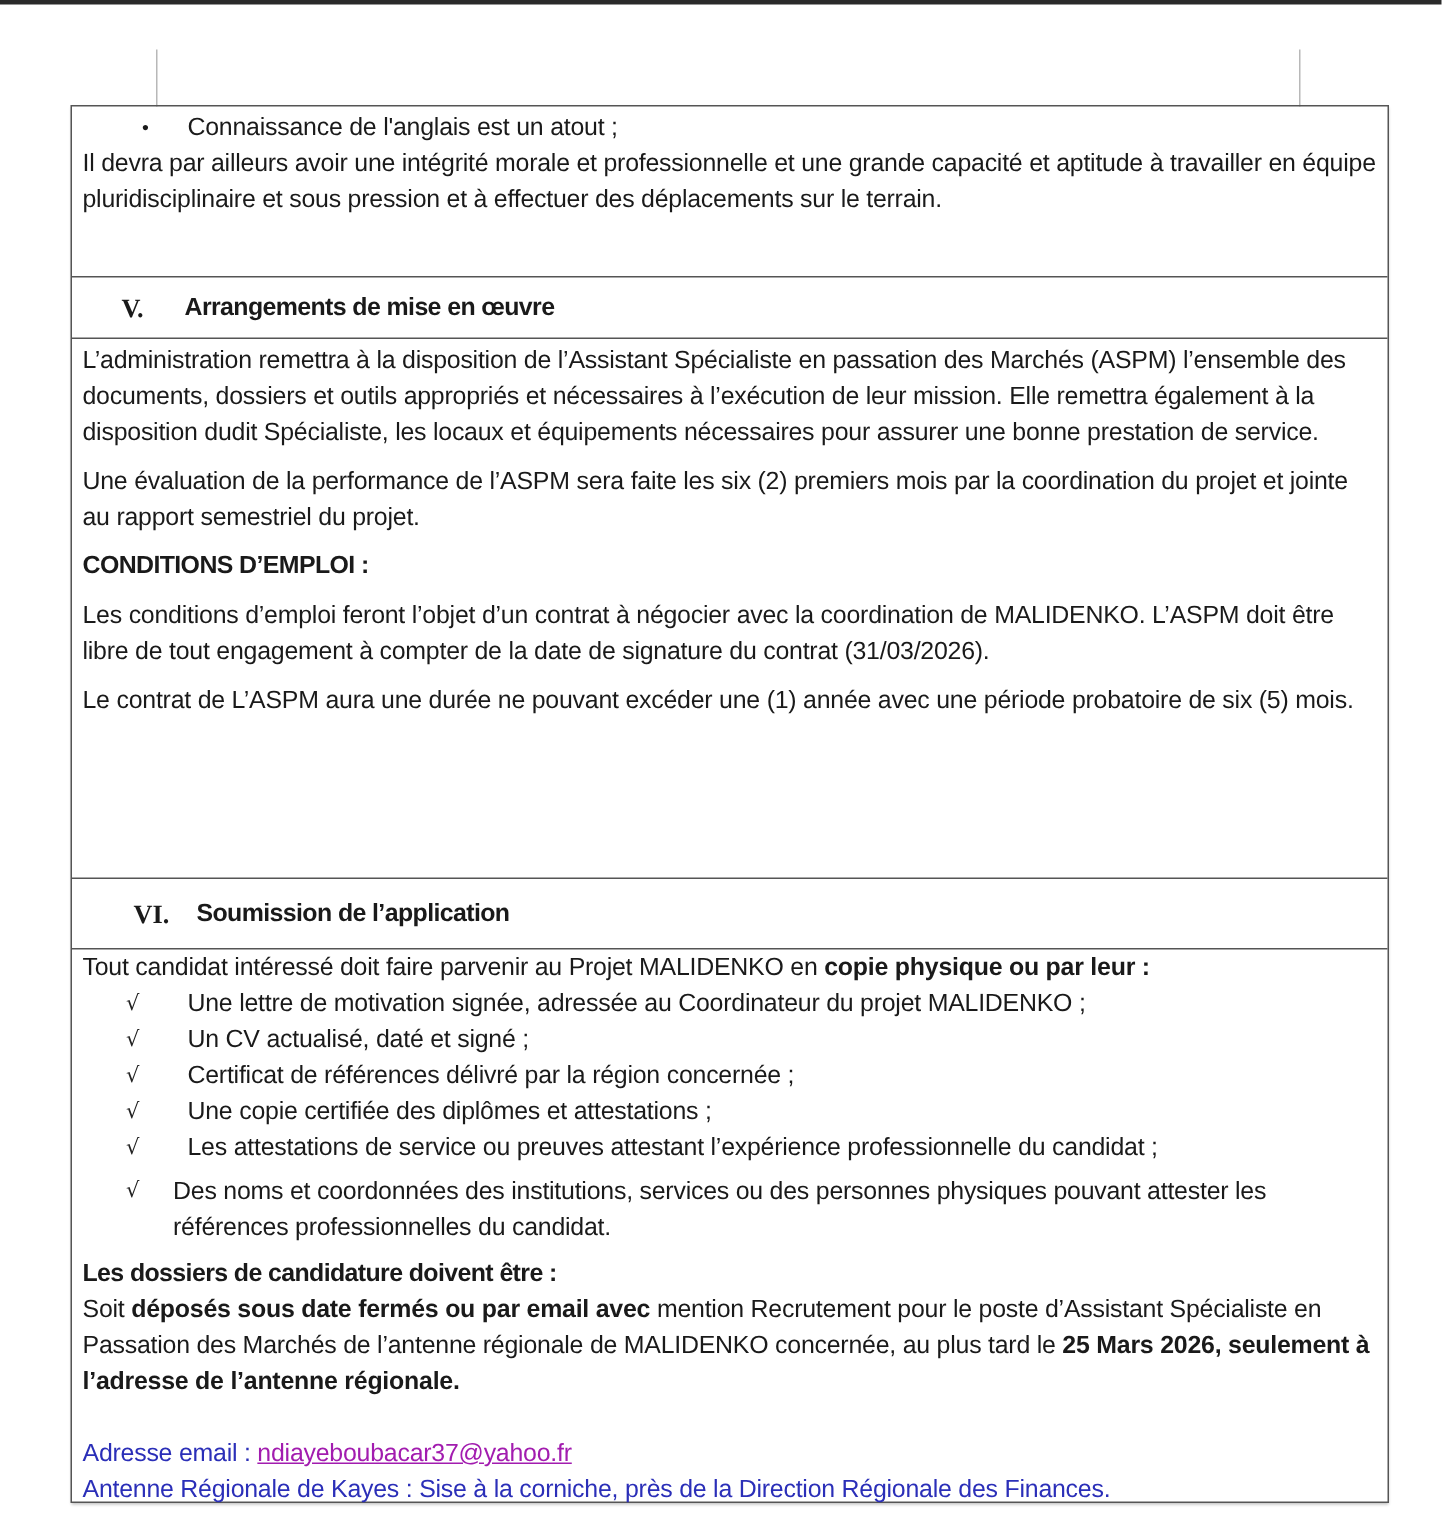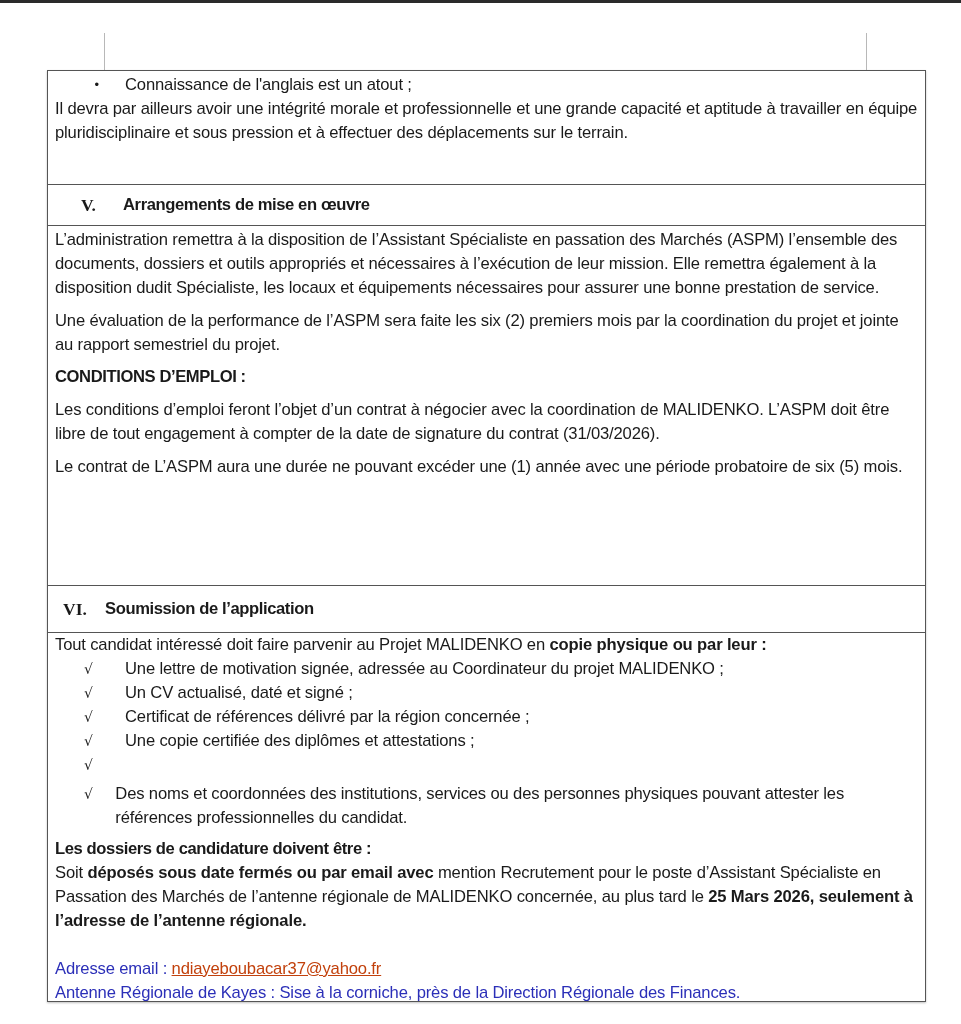--- a/index.html
+++ b/index.html
@@ -21,21 +21,21 @@
   .bullet-line { display: flex; }
   .bullet-dot { width: 70px; text-align: right; padding-right: 26px; box-sizing: border-box; font-size: 13px; line-height: 24px; }
   .section-head { display: flex; align-items: center; font-size: 16.6px; }
   .roman { font-family: "Liberation Serif", "DejaVu Serif", serif; font-weight: bold; font-size: 17.5px; }
   .b { font-weight: bold; }
   .semi { font-weight: bold; letter-spacing: -0.4px; }
   .checklist { list-style: none; margin: 0; padding: 0; }
   .checklist li { display: flex; font-size: 16.6px; line-height: 24px; }
   .check { width: 70px; padding-left: 29px; box-sizing: border-box; font-family: "DejaVu Sans", sans-serif; font-size: 14px; color: #222; }
   .blue { color: #2b2fb8; }
-  .blue a { color: #c2410c; text-decoration: underline; }
+  .blue a { color: #a21caf; text-decoration: underline; }
 </style>
 </head>
 <body>
 
 <div class="topbar"></div>
 <div class="margin-mark" style="left:104px;"></div>
 <div class="margin-mark" style="left:866px;"></div>
 
 <div class="table">
 
@@ -53,21 +53,21 @@
   </div>
 
   <div class="cell txt" style="height:360px; padding-top:2px;">
     <p>L’administration remettra à la disposition de l’Assistant Spécialiste en passation des Marchés (ASPM) l’ensemble des documents, dossiers et outils appropriés et nécessaires à l’exécution de leur mission. Elle remettra également à la disposition dudit Spécialiste, les locaux et équipements nécessaires pour assurer une bonne prestation de service.</p>
     <p style="margin-top:9px;">Une évaluation de la performance de l’ASPM sera faite les six (2) premiers mois par la coordination du projet et jointe au rapport semestriel du projet.</p>
     <p class="semi" style="margin-top:8px;">CONDITIONS D’EMPLOI :</p>
     <p style="margin-top:9px;">Les conditions d’emploi feront l’objet d’un contrat à négocier avec la coordination de MALIDENKO. L’ASPM doit être libre de tout engagement à compter de la date de signature du contrat (31/03/2026).</p>
     <p style="margin-top:9px;">Le contrat de L’ASPM aura une durée ne pouvant excéder une (1) année avec une période probatoire de six (5) mois.</p>
   </div>
 
-  <div class="cell section-head" style="height:47px; padding-left:15px;">
+  <div class="cell section-head" style="height:47px; padding-left:41px;">
     <span class="roman" style="width:42px;">VI.</span>
     <span class="semi">Soumission de l’application</span>
   </div>
 
   <div class="cell txt" style="height:368px; padding-top:0px;">
     <p><span>Tout candidat intéressé doit faire parvenir au Projet MALIDENKO en </span><span class="b">copie physique ou par leur :</span></p>
     <ul class="checklist">
       <li>
           <span class="check">√</span>
           <span>Une lettre de motivation signée, adressée au Coordinateur du projet MALIDENKO ;</span>
@@ -79,20 +79,21 @@
       <li>
           <span class="check">√</span>
           <span>Certificat de références délivré par la région concernée ;</span>
         </li>
       <li>
           <span class="check">√</span>
           <span>Une copie certifiée des diplômes et attestations ;</span>
         </li>
       <li>
           <span class="check">√</span>
+          <span>Les attestations de service ou preuves attestant l’expérience professionnelle du candidat ;</span>
         </li>
       <li style="margin-top:5px;">
           <span class="check">√</span>
           <span style="margin-left:0; text-indent:0; padding-right:20px;">Des noms et coordonnées des institutions, services ou des personnes physiques pouvant attester les références professionnelles du candidat.</span>
         </li>
     </ul>
     <p class="semi" style="margin-top:7px;">Les dossiers de candidature doivent être :</p>
     <p><span>Soit </span><span class="b">déposés sous date fermés ou par email avec</span><span> mention Recrutement pour le poste d’Assistant Spécialiste en Passation des Marchés de l’antenne régionale de MALIDENKO concernée, au plus tard le </span><span class="b">25 Mars 2026, seulement à l’adresse de l’antenne régionale.</span></p>
     <p class="blue" style="margin-top:24px;"><span>Adresse email : </span><a>ndiayeboubacar37@yahoo.fr</a></p>
     <p class="blue">Antenne Régionale de Kayes : Sise à la corniche, près de la Direction Régionale des Finances.</p>

